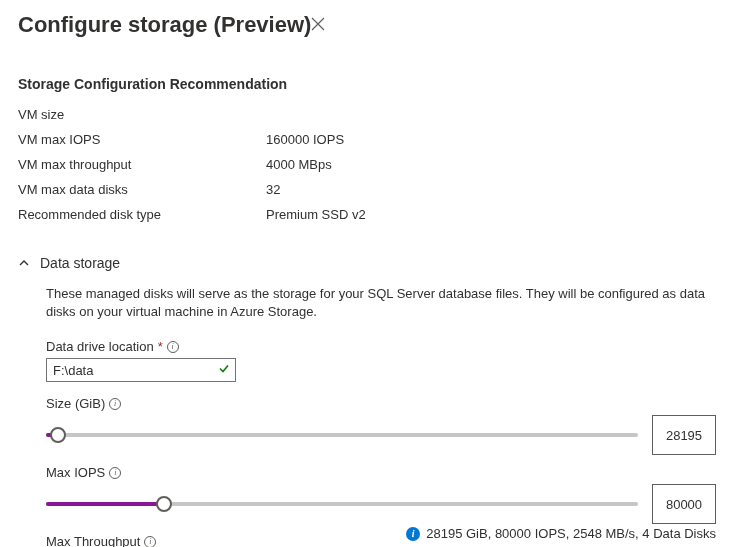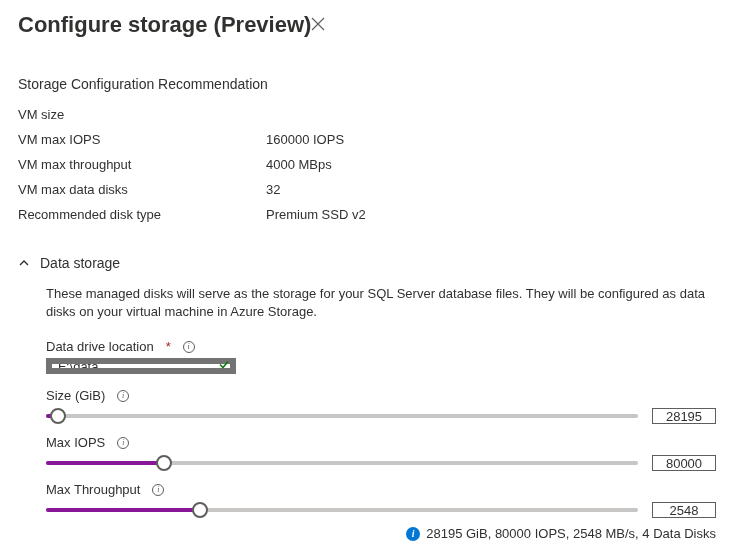--- a/index.html
+++ b/index.html
@@ -16,21 +16,21 @@
     }
     .header { display: flex; align-items: center; justify-content: flex-start; }
     .title {
       font-size: 22px;
       font-weight: 600;
       color: #323130;
     }
     .close-icon { font-size: 18px; color: #605e5c; cursor: pointer; }
     .section-heading {
       font-size: 14px;
-      font-weight: 400;
+      font-weight: 700;
       margin-top: 38px;
       margin-bottom: 10px;
     }
     .kv-table { width: 100%; }
     .kv-row { display: flex; align-items: center; height: 25px; }
     .kv-label { width: 248px; font-size: 13px; color: #323130; }
     .kv-value { font-size: 13px; color: #323130; }
     .collapsible-header {
       display: flex;
       align-items: center;
@@ -41,21 +41,21 @@
     }
     .chev { display: inline-flex; }
     .section-title { font-size: 14px; color: #323130; }
     .body-indent { margin-left: 28px; }
     .desc { font-size: 13px; color: #323130; line-height: 1.4; margin-bottom: 18px; }
     .field-label {
       font-size: 13px;
       color: #323130;
       display: flex;
       align-items: center;
-      gap: 12px;
+      gap: 4px;
       margin-bottom: 4px;
     }
     .req { color: #a4262c; }
     .info-icon {
       display: inline-flex;
       width: 12px; height: 12px;
       border: 1px solid #605e5c;
       border-radius: 50%;
       align-items: center; justify-content: center;
       font-size: 8px;
@@ -63,22 +63,22 @@
       font-family: Georgia, serif;
       color: #605e5c;
     }
     .text-input-wrap {
       position: relative;
       width: 190px;
       margin-bottom: 14px;
     }
     .text-input {
       width: 100%;
-      height: 16px;
-      border: 6px solid #737373;
+      height: 24px;
+      border: 1px solid #737373;
       padding: 0 24px 0 6px;
       font-size: 13px;
       font-family: inherit;
       color: #323130;
     }
     .check-icon {
       position: absolute;
       right: 6px; top: 50%;
       transform: translateY(-50%);
       color: #107c10;
@@ -116,21 +116,21 @@
     .thumb {
       position: absolute;
       width: 16px; height: 16px;
       background: #fff;
       border: 2px solid #605e5c;
       border-radius: 50%;
       transform: translateX(-50%);
     }
     .slider-value-box {
       width: 64px;
-      height: 16px;
+      height: 40px;
       border: 1px solid #605e5c;
       font-size: 13px;
       font-family: inherit;
       text-align: center;
       color: #323130;
     }
     .summary-row {
       position: absolute;
       bottom: 6px;
       right: 18px;

